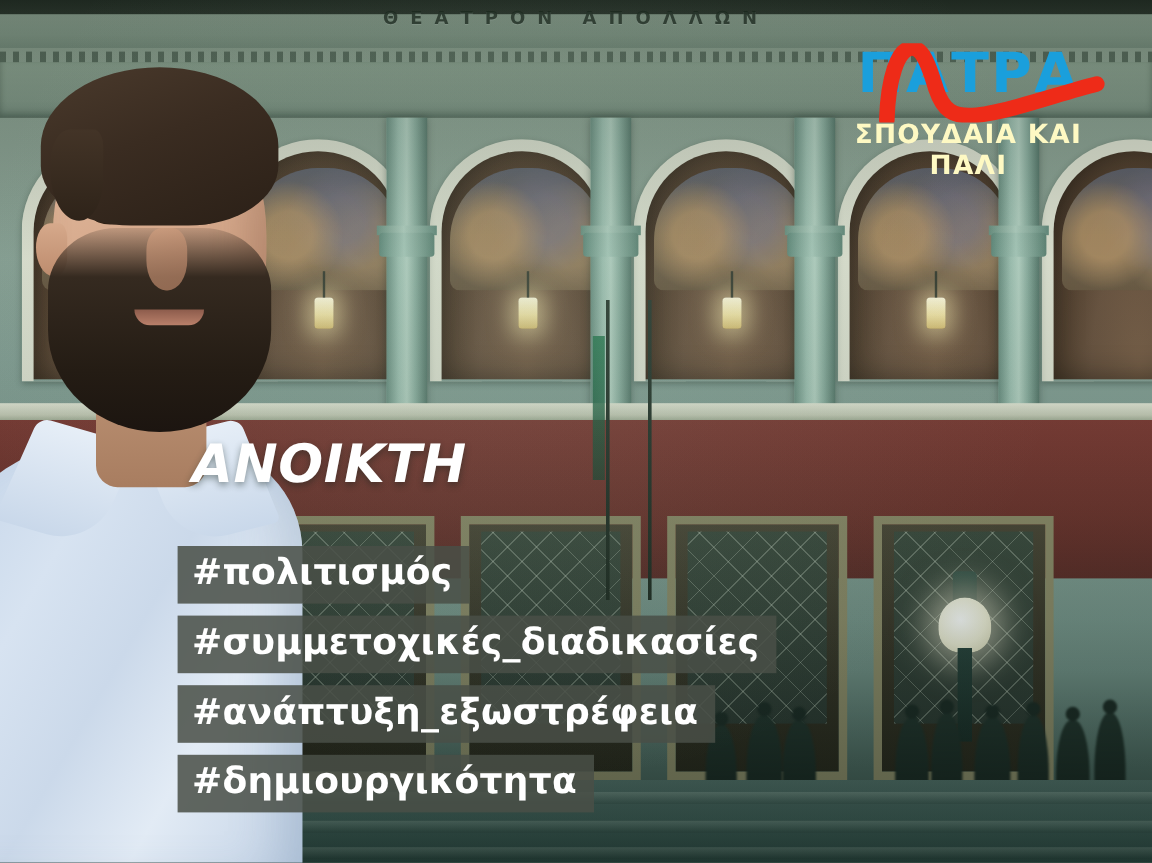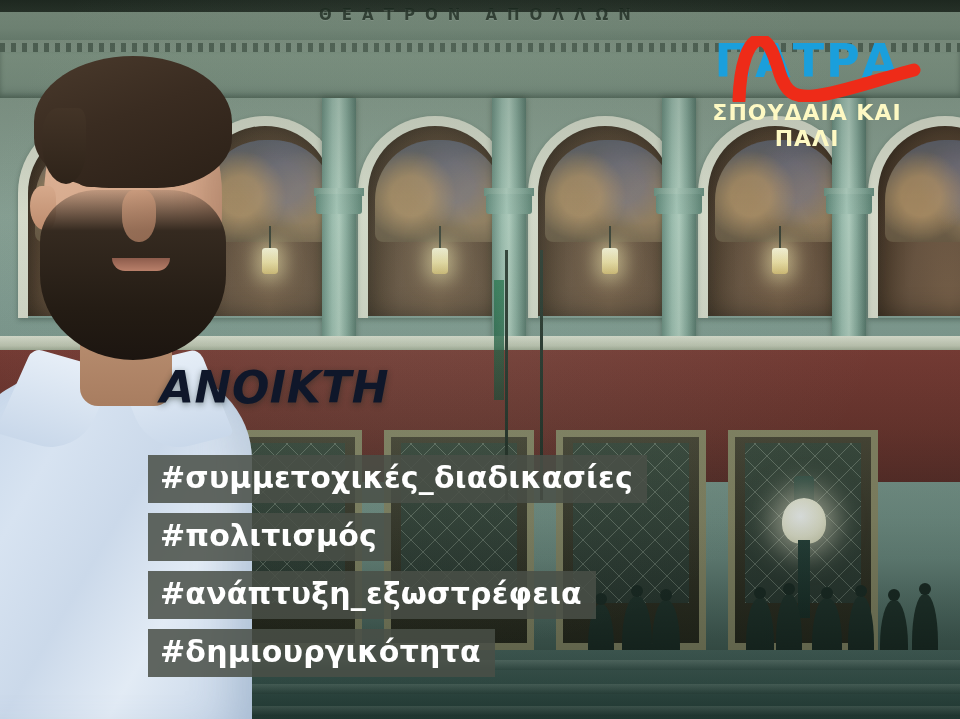--- a/index.html
+++ b/index.html
@@ -293,21 +293,21 @@
   .logo-name{
     font-size:17px;font-weight:400;line-height:24px;margin-top:3px;
     color:#ffffff;
     text-shadow:0 1px 2px rgba(0,0,0,.45);
   }
 
   
   .headline{position:absolute;left:148px;top:366px;}
   .headline-top{
     font-size:44px;font-weight:800;font-style:italic;letter-spacing:.5px;
-    color:#0f172a;line-height:44px;
+    color:#ffffff;line-height:44px;
     text-shadow:0 2px 6px rgba(20,35,28,.45);
     margin-left:12px;
   }
   .headline-band{
     display:inline-block;
     background:#ffffff;
     padding:4px 16px 7px 12px;
     margin-top:-4px;
   }
   .headline-band span{
@@ -461,24 +461,24 @@
     </div>
     <div class="logo-tagline" style="color:#fef9c3;">ΣΠΟΥΔΑΙΑ ΚΑΙ ΠΑΛΙ</div>
   </div>
 
   <div class="headline">
     <div class="headline-top">ΑΝΟΙΚΤΗ</div>
   </div>
 
   <div class="tags">
     <div class="tag">
+      <span>#πολιτισμός</span>
+    </div>
+    <div class="tag">
       <span>#συμμετοχικές_διαδικασίες</span>
-    </div>
-    <div class="tag">
-      <span>#πολιτισμός</span>
     </div>
     <div class="tag">
       <span>#ανάπτυξη_εξωστρέφεια</span>
     </div>
     <div class="tag">
       <span>#δημιουργικότητα</span>
     </div>
   </div>
 
 </div>

